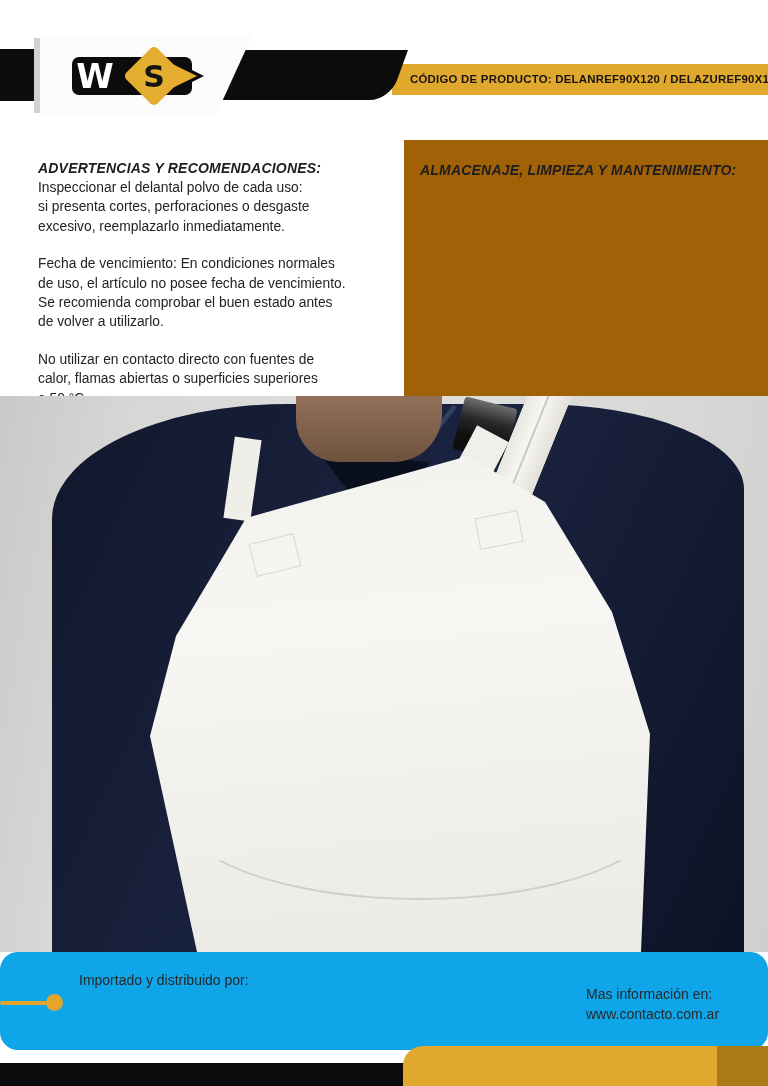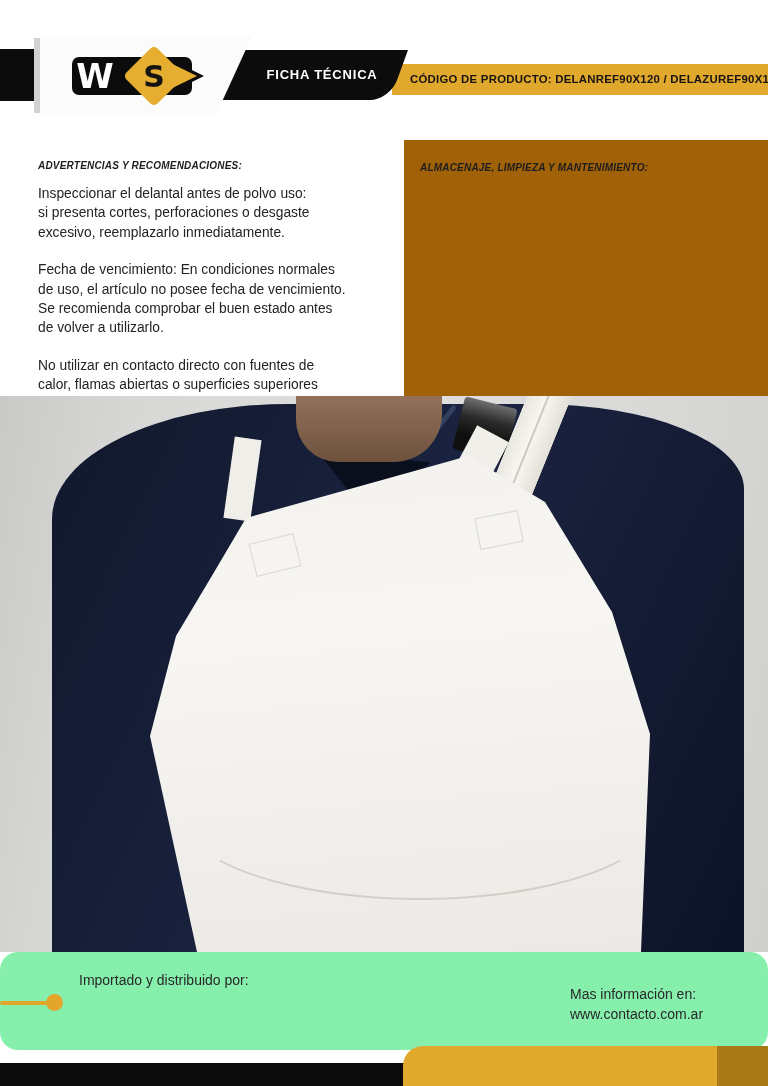--- a/index.html
+++ b/index.html
@@ -18,21 +18,21 @@
                  text-align:center; color:#ffffff; font-weight:bold; font-size:13px; letter-spacing:.8px; white-space:nowrap; }
   .logo-tab { position:absolute; left:34px; top:38px; width:10px; height:75px; background:#d2d2d2; }
   .logo-card { position:absolute; left:40px; top:36px; width:212px; height:79px; background:#fbfbfb;
                clip-path:polygon(0 0,100% 0,83% 100%,0 100%); }
   .logo-card svg { position:absolute; left:24px; top:6px; }
 
   
   .col-left { position:absolute; left:38px; top:160px; width:342px; }
   .card-right { position:absolute; left:404px; top:140px; width:381px; height:256px; background:#a16207; }
   .card-right .inner { padding:22px 14px 0 16px; }
-  .sec-heading { font-style:italic; font-weight:bold; font-size:10px; color:#1d1d1f; letter-spacing:.2px; margin-bottom:13px; }
+  .sec-heading { font-style:italic; font-weight:bold; font-size:14px; color:#1d1d1f; letter-spacing:.2px; margin-bottom:2px; }
   .body-text { font-size:13.8px; line-height:19.4px; color:#232325; margin-bottom:18px; white-space:pre-line; }
 
   
   .photo { position:absolute; left:0; top:396px; width:768px; height:556px; overflow:hidden;
            background:linear-gradient(100deg,#c9c9c8 0%,#d7d7d6 16%,#e0e0df 46%,#d8d8d7 78%,#cfcfce 100%); }
   .jacket { position:absolute; left:52px; top:8px; width:692px; height:548px;
             background:linear-gradient(115deg,#11182c 0%,#1a2340 48%,#0d1326 100%);
             border-radius:34% 30% 0 0 / 115px 85px 0 0; }
   .collar-v { position:absolute; left:318px; top:56px; width:112px; height:74px; background:#0a0f1e;
               clip-path:polygon(0 0,100% 14%,52% 100%); }
@@ -54,59 +54,58 @@
   .apron { position:absolute; left:0; top:0; width:768px; height:556px;
            background:linear-gradient(175deg,#f2f1ee 6%,#f7f6f3 42%,#ebe9e4 100%);
            clip-path:polygon(246px 122px,468px 60px,545px 106px,612px 216px,650px 338px,641px 556px,197px 556px,150px 340px,176px 240px,213px 178px); }
   .patch { position:absolute; border:1.5px solid #d9d7d0; }
   .patch-l { left:252px; top:142px; width:46px; height:34px; transform:rotate(-14deg); }
   .patch-r { left:477px; top:118px; width:44px; height:32px; transform:rotate(-11deg); }
   .waist-seam { position:absolute; left:180px; top:332px; width:480px; height:172px; border-radius:50%;
                 border:2px solid transparent; border-bottom-color:rgba(125,118,105,.25); }
 
   
-  .footer { position:absolute; left:0; top:952px; width:768px; height:98px; background:#86efac;border-radius:18px; }
+  .footer { position:absolute; left:0; top:952px; width:768px; height:98px; background:#0ea5e9;border-radius:18px; }
   .accent-line { position:absolute; left:0; top:49px; width:47px; height:4px; background:#e3a62b; border-radius:2px; }
   .accent-dot { position:absolute; left:46px; top:42px; width:17px; height:17px; border-radius:50%; background:#e3a62b; }
   .distrib { position:absolute; left:79px; top:18px; font-size:14px; line-height:20px; color:#28282a; }
-  .moreinfo { position:absolute; left:570px; top:32px; font-size:14px; line-height:20px; color:#28282a; }
+  .moreinfo { position:absolute; left:586px; top:32px; font-size:14px; line-height:20px; color:#28282a; }
   .bar-black { position:absolute; left:0; top:111px; width:412px; height:23px; background:#0b0b0b; }
   .bar-gold { position:absolute; left:403px; top:94px; width:365px; height:40px; background:#e1a82e; border-top-left-radius:20px; }
   .bar-gold-dark { position:absolute; left:717px; top:94px; width:51px; height:40px; background:#a87b17; }
 </style>
 </head>
 <body>
 
 <div class="page">
 
   <div class="hdr">
     <div class="stub-left"></div>
     <div class="code-band">
       <span>CÓDIGO DE PRODUCTO: DELANREF90X120 / DELAZUREF90X120</span>
     </div>
     <div class="ficha-band"></div>
-    <div class="ficha-label">FICHA TÉCNICA</div>
     <div class="logo-tab"></div>
     <div class="logo-card">
       <svg width="186" height="68" viewBox="0 0 186 68">
         <rect x="8" y="15" width="120" height="38" rx="7" fill="#0c0c0c"></rect>
         <text x="31" y="46" text-anchor="middle" font-family="DejaVu Sans, Liberation Sans, sans-serif" font-size="34" font-weight="bold" fill="#ffffff">W</text>
         <path d="M88 8 L140 34 L88 60 L100 34 Z" fill="#0c0c0c"></path>
         <path d="M92 14 L133 34 L92 54 L102 34 Z" fill="#e5ae30"></path>
         <g transform="translate(90,34) rotate(45)">
           <rect x="-22" y="-22" width="44" height="44" rx="5" fill="#e5ae30"></rect>
         </g>
         <text x="90" y="45" text-anchor="middle" font-family="DejaVu Sans, Liberation Sans, sans-serif" font-size="30" font-weight="bold" fill="#141414">S</text>
       </svg>
     </div>
   </div>
 
   <div class="col-left">
     <div class="sec-heading">ADVERTENCIAS Y RECOMENDACIONES:</div>
-    <p class="body-text">Inspeccionar el delantal antes de polvo uso:
+    <p class="body-text">Inspeccionar el delantal polvo de cada uso:
 si presenta cortes, perforaciones o desgaste
 excesivo, reemplazarlo inmediatamente.</p>
     <p class="body-text">Fecha de vencimiento: En condiciones normales
 de uso, el artículo no posee fecha de vencimiento.
 Se recomienda comprobar el buen estado antes
 de volver a utilizarlo.</p>
     <p class="body-text">No utilizar en contacto directo con fuentes de
 calor, flamas abiertas o superficies superiores
 a 50 °C.</p>
   </div>

